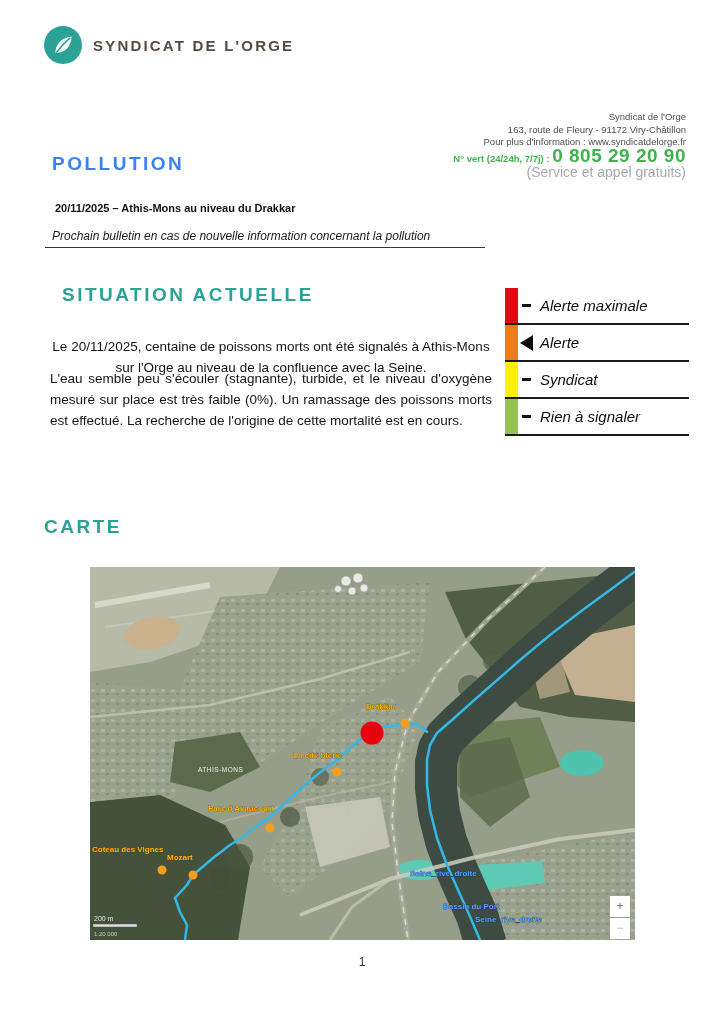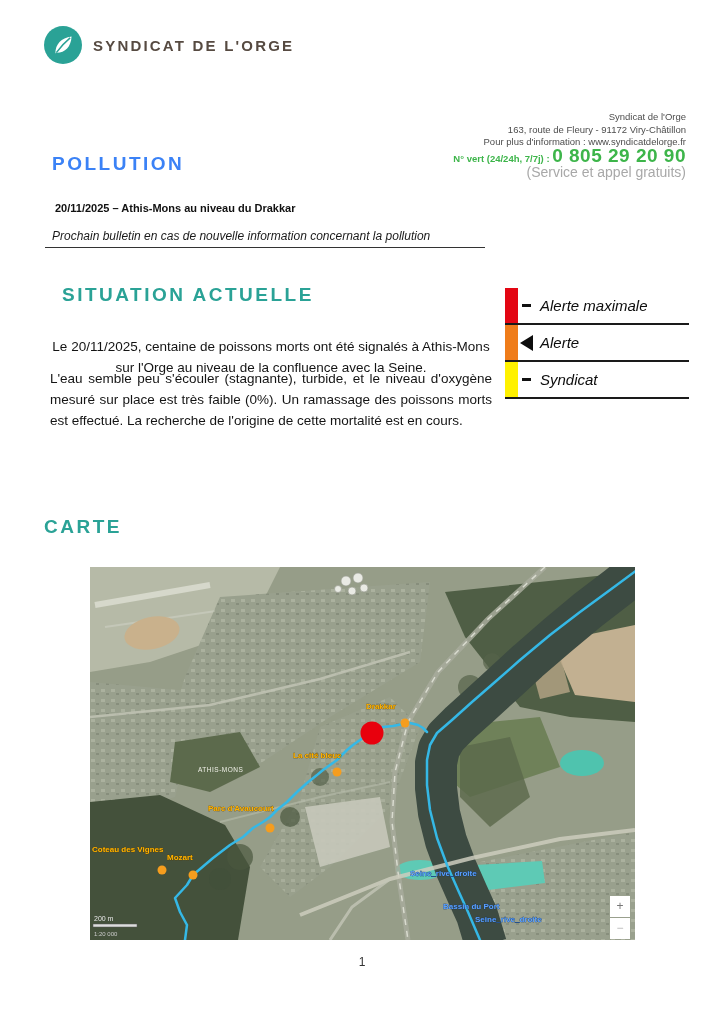--- a/index.html
+++ b/index.html
@@ -97,20 +97,27 @@
           <div class="tri"></div>
         </div>
       <div class="legend-label">Alerte</div>
     </div>
     <div class="legend-row">
       <div class="legend-color" style="background-color: rgb(255, 241, 0);"></div>
       <div class="legend-marker">
           <div class="dash"></div>
         </div>
       <div class="legend-label">Syndicat</div>
+    </div>
+    <div class="legend-row">
+      <div class="legend-color" style="background-color: rgb(149, 195, 83);"></div>
+      <div class="legend-marker">
+          <div class="dash"></div>
+        </div>
+      <div class="legend-label">Rien à signaler</div>
     </div>
   </div>
 
   <div class="section-title carte-title">CARTE</div>
 
   <div class="map-frame">
     <svg width="545" height="373" viewBox="0 0 545 373">
       <defs>
         <pattern id="urb" width="10" height="10" patternUnits="userSpaceOnUse">
           <rect width="10" height="10" fill="#99a08d"></rect>

